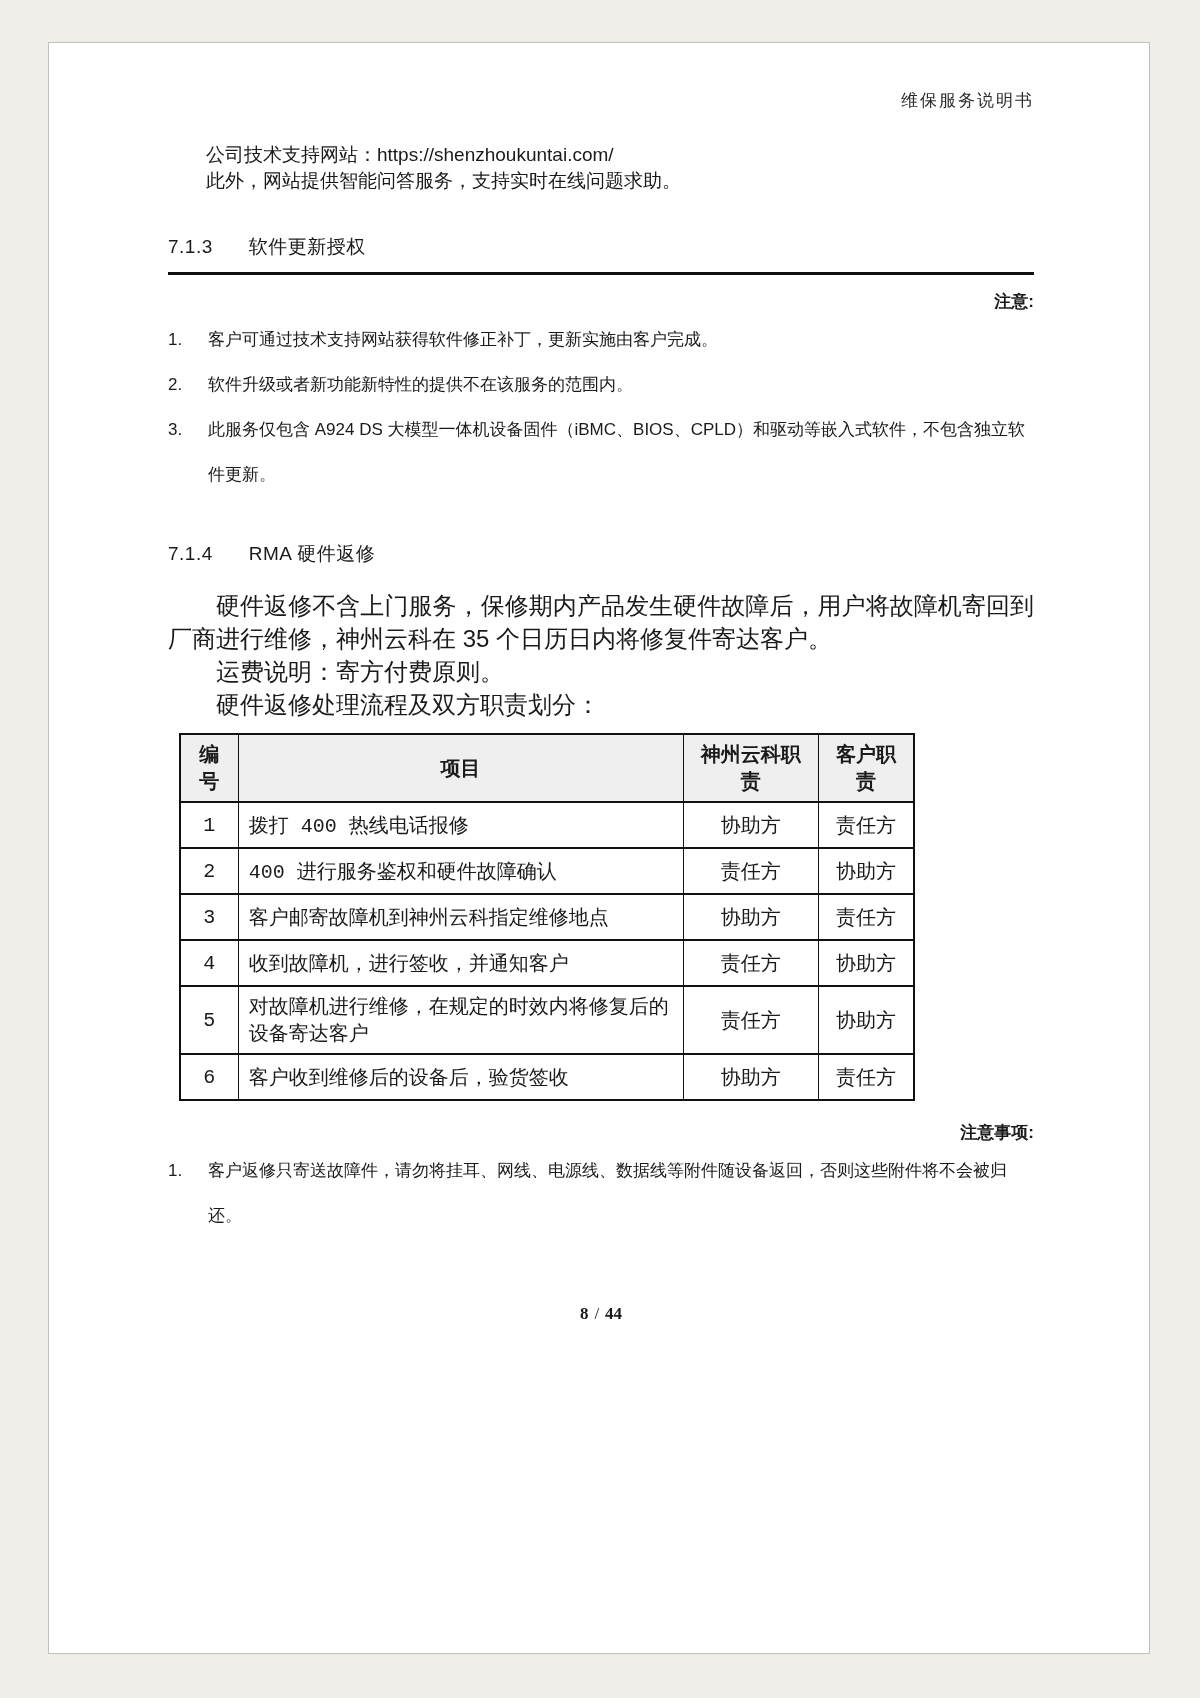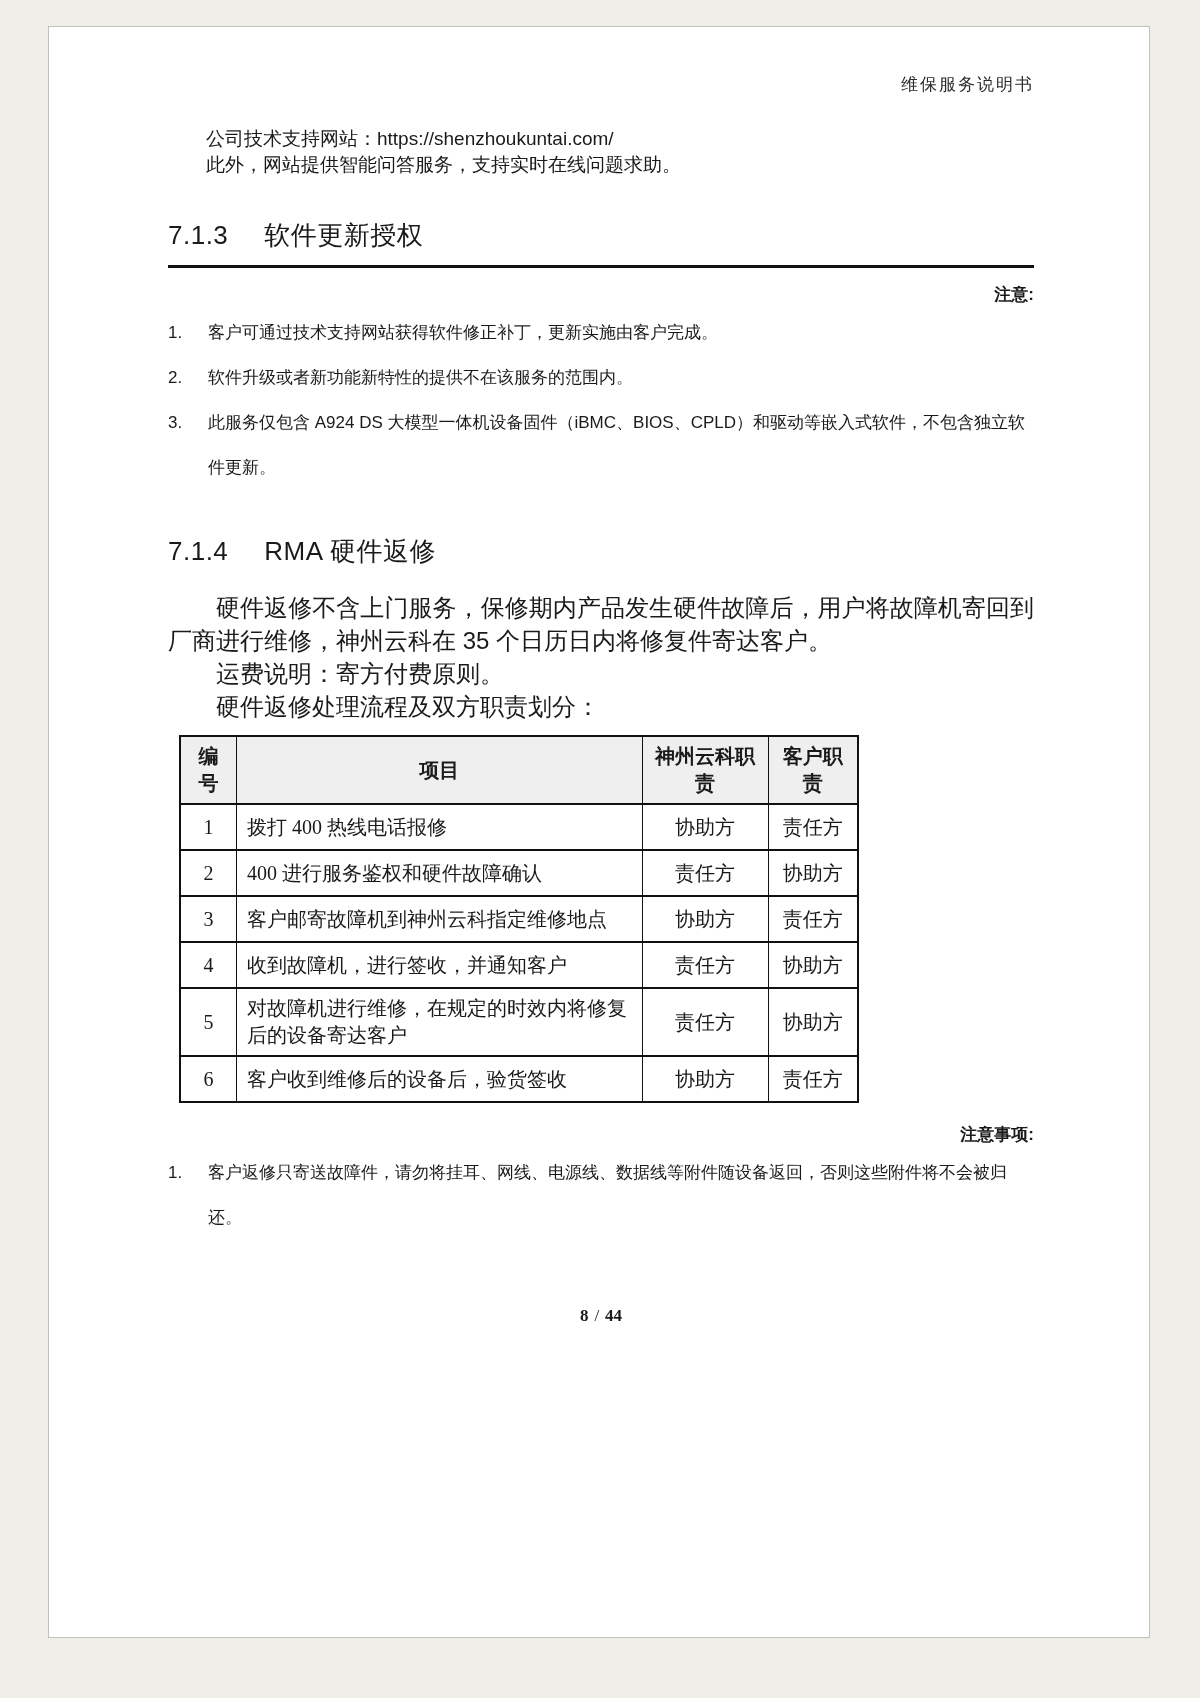--- a/index.html
+++ b/index.html
@@ -10,21 +10,21 @@
   }
   .canvas {
     width: 1200px;
     height: 1698px;
     background: #f0eee9;
     position: relative;
   }
   .page-card {
     position: absolute;
     left: 48px;
-    top: 26px;
+    top: 42px;
     width: 1102px;
     height: 1612px;
     background: #ffffff;
     border: 1px solid #c2c0bb;
     padding: 46px 115px 0 119px;
     overflow: hidden;
   }
   .page-header {
     text-align: right;
     font-family: "Liberation Serif", "DejaVu Serif", serif;
@@ -35,21 +35,21 @@
   }
   .sans { font-family: "Liberation Sans", "DejaVu Sans", sans-serif; }
 
   .intro-p {
     font-size: 19px;
     line-height: 26px;
     margin-top: 27px;
     padding-left: 38px;
   }
   .section-heading {
-    font-size: 26px;
+    font-size: 19px;
     font-weight: 500;
     margin-top: 40px;
     letter-spacing: 0.5px;
   }
   .section-heading .sec-num { display: inline-block; margin-right: 36px; }
   .body-just {
     margin-top: 10px;
     font-size: 19px;
     line-height: 52px;
     text-align: justify;
@@ -82,22 +82,22 @@
     line-height: 33px;
     text-indent: 2em;
     text-align: justify;
   }
   .serif-p.first { margin-top: 22px; }
 
   table.rma {
     border-collapse: collapse;
     margin-top: 12px;
     margin-left: 11px;
-    width: 680px;
-    font-family: Liberation Serif, serif;
+    width: 736px;
+    font-family: Liberation Mono, monospace;
     font-size: 20px;
     border: 2px solid #111;
   }
   table.rma th, table.rma td {
     border: 1px solid #111;
     border-top-width: 2px;
     border-bottom-width: 2px;
     padding: 6px 10px;
     vertical-align: middle;
   }

